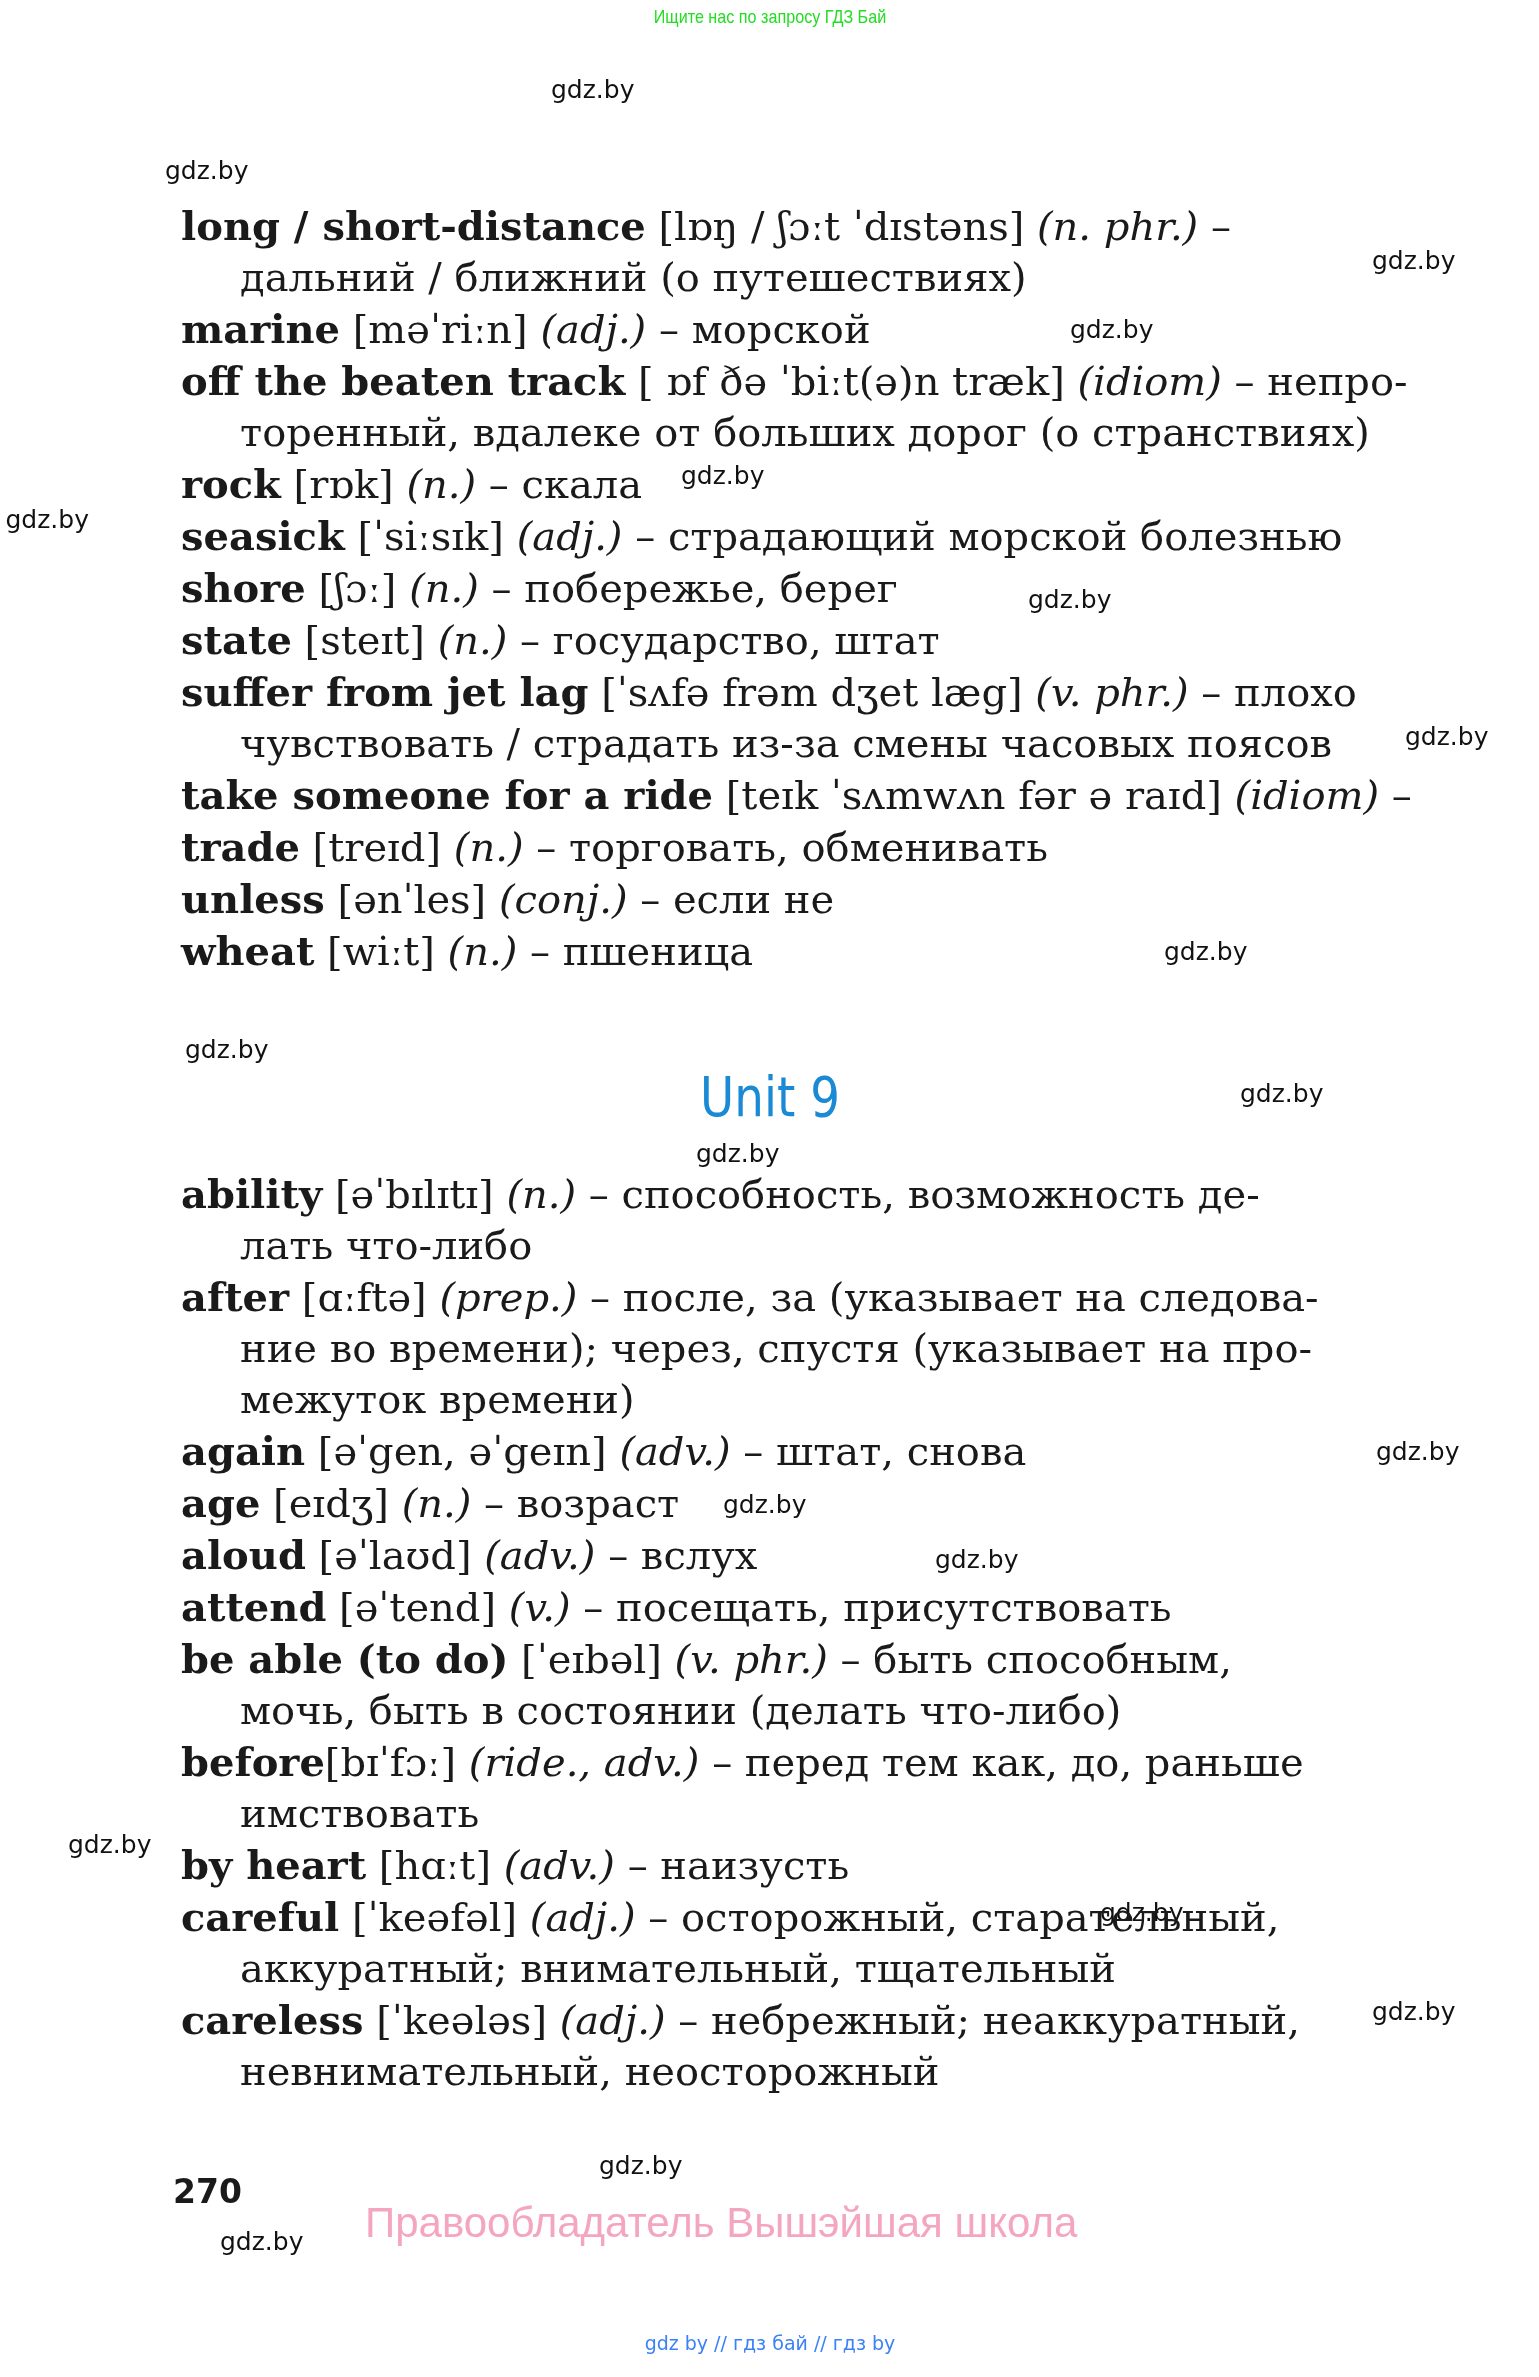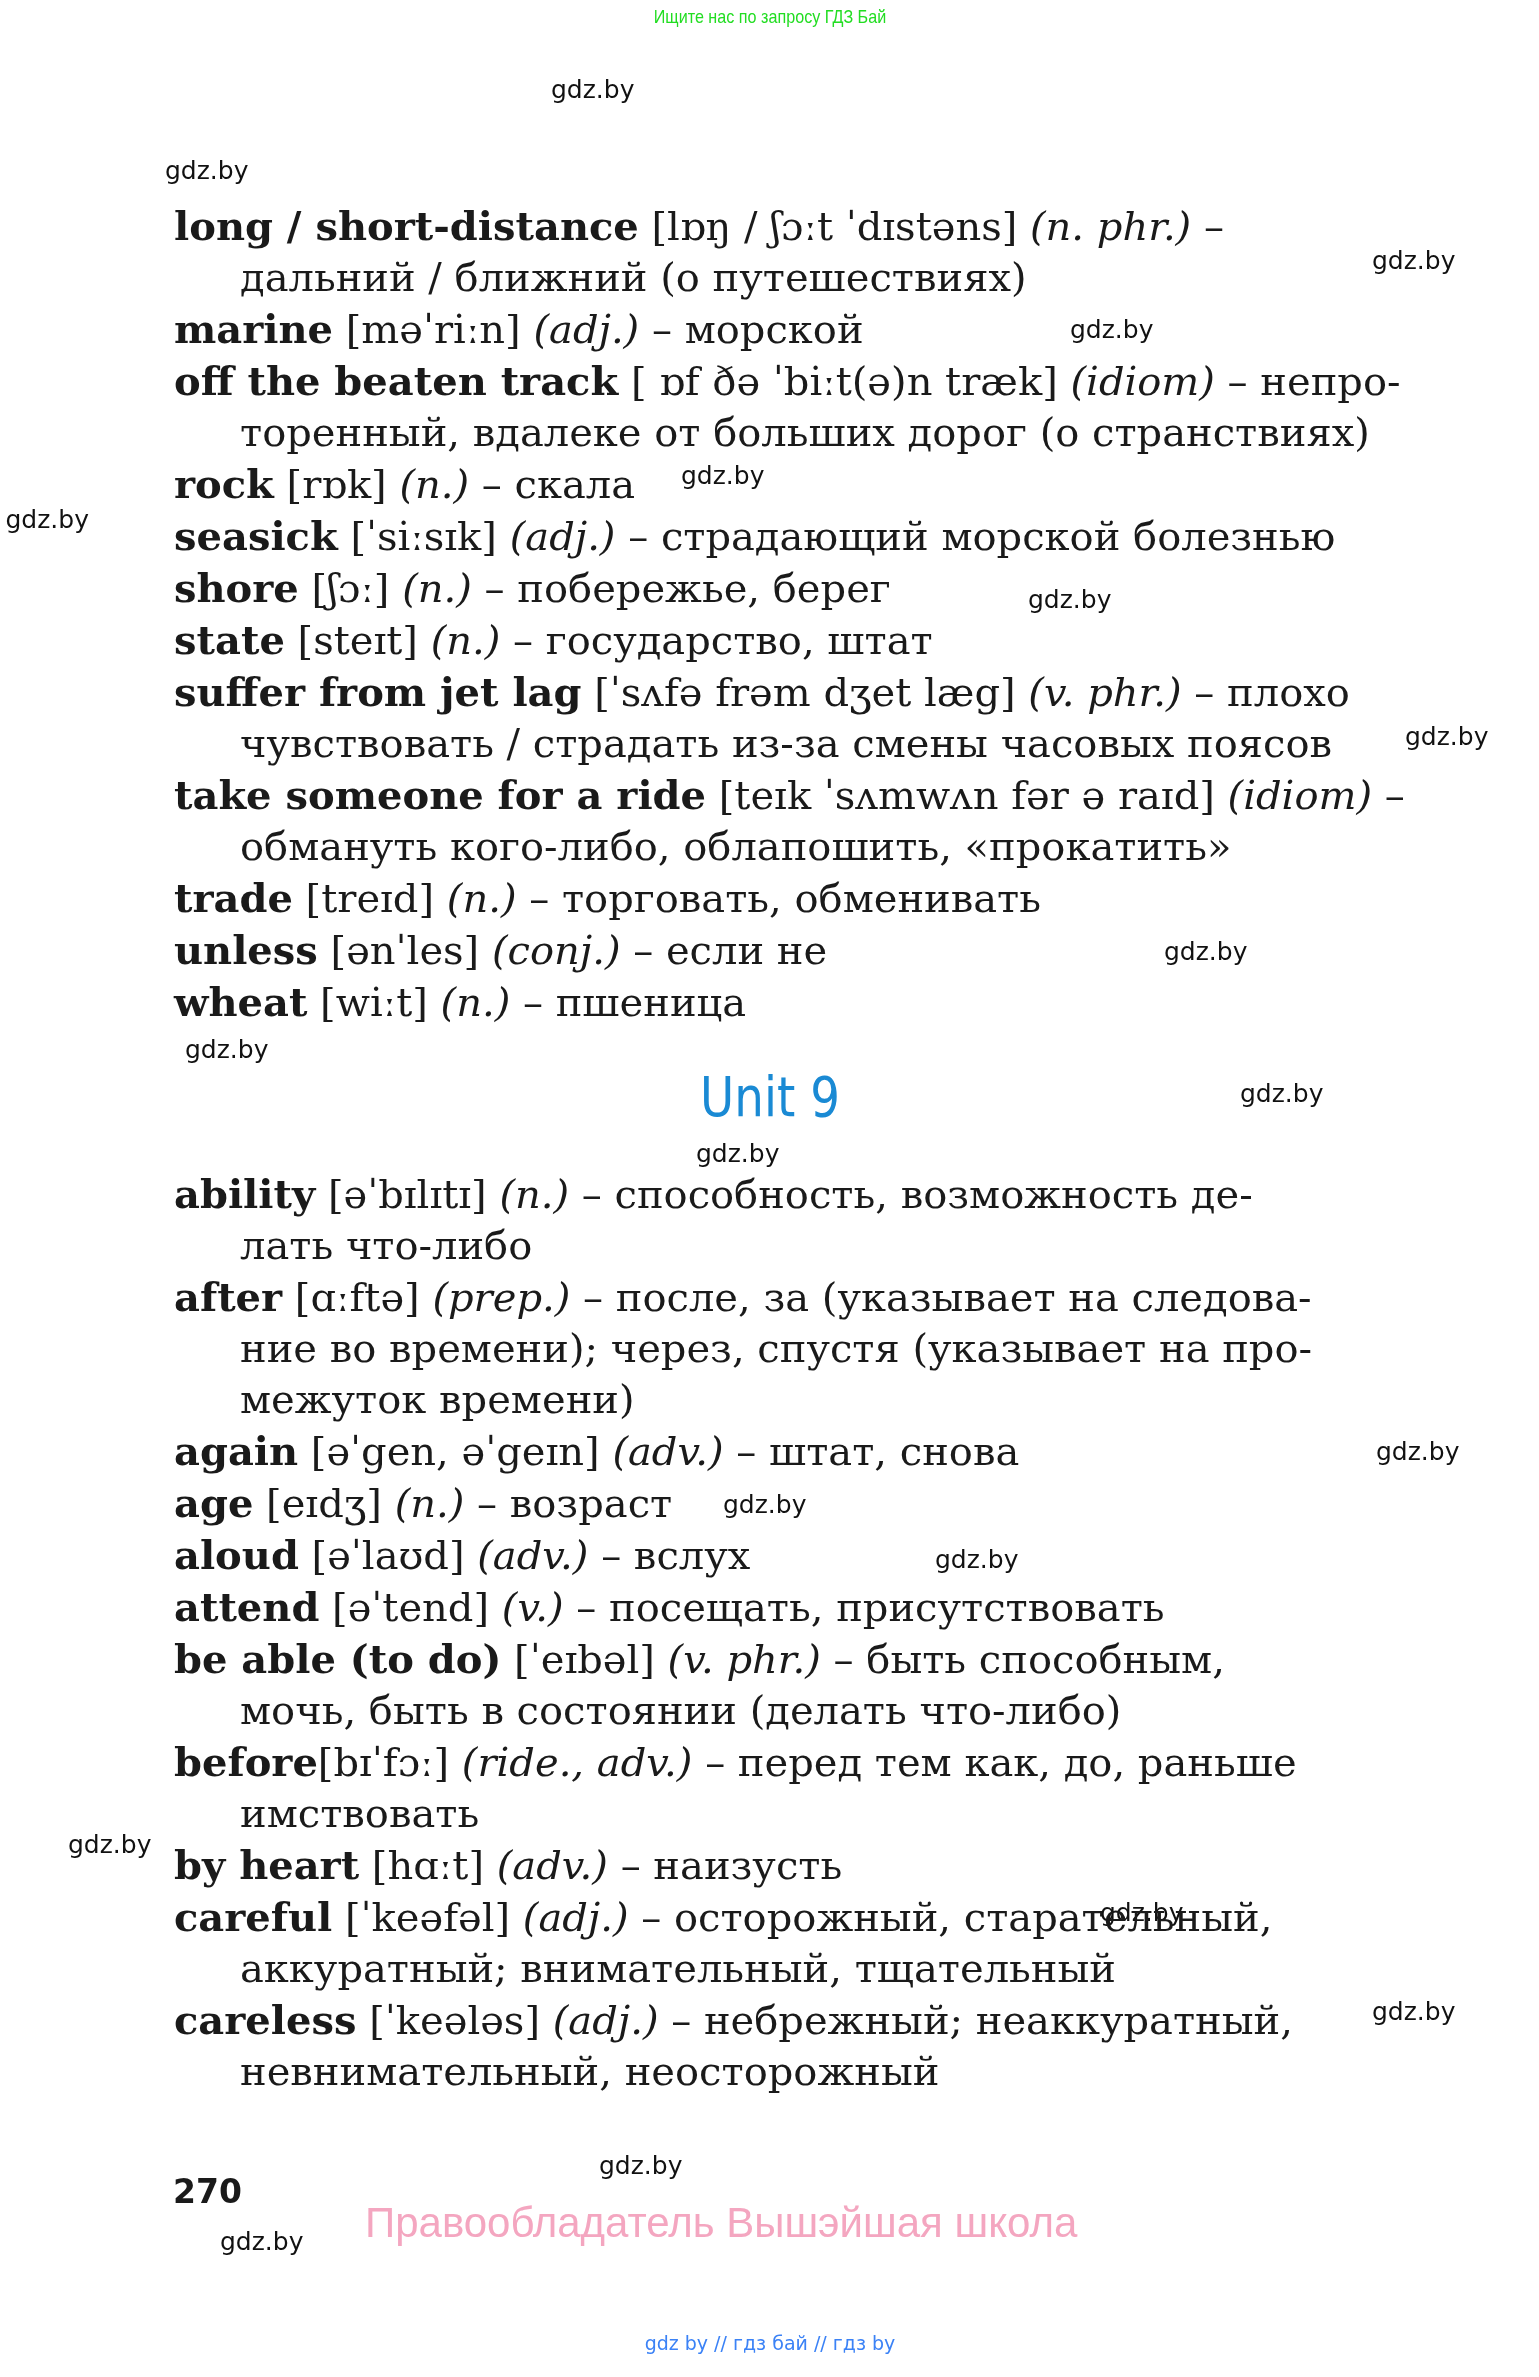--- a/index.html
+++ b/index.html
@@ -4,21 +4,21 @@
   <style>
     html, body { margin: 0; padding: 0; background: #ffffff; }
     body { width: 1540px; height: 2377px; position: relative; overflow: hidden; }
     .abs { position: absolute; }
     .top-banner { left: 0; width: 1540px; top: 5.5px; text-align: center; color: #22dd22;
       font-family: "Liberation Sans", sans-serif; font-size: 19px; transform: scaleX(0.85); }
     .wm { font-family: "DejaVu Sans", sans-serif; font-size: 25px; color: #111; white-space: nowrap; }
     .content { left: 174px; top: 200px; width: 1231px; font-family: "DejaVu Serif", serif;
       font-size: 40px; line-height: 51px; color: #1a1a1a; }
     .entry { margin: 0; }
-    .line { white-space: nowrap; }
+    .line { white-space: nowrap; margin-left: 7px; }
     .cont { padding-left: 66px; white-space: nowrap; }
     .head { font-weight: bold; }
     .pos { font-style: italic; }
     .unit-title { left: 0; width: 1540px; text-align: center; top: 1065px; color: #1a8ad4;
       font-family: "DejaVu Sans", sans-serif; font-size: 55px; transform: scaleX(0.85); }
     .page-number { left: 173px; top: 2172px; font-family: "DejaVu Sans", sans-serif;
       font-weight: bold; font-size: 33px; color: #1a1a1a; }
     .rights { left: 365px; top: 2199px; font-family: "Liberation Sans", sans-serif;
       font-size: 42px; color: #f4a6c0; white-space: nowrap; }
     .bottom-links { left: 0; width: 1540px; top: 2332px; text-align: center;
@@ -76,21 +76,20 @@
     </div>
     <div class="entry">
       <div class="line"><span class="head">state</span><span class="trans"> [steɪt] </span><span class="pos">(n.)</span><span class="def"> – государство, штат</span></div>
     </div>
     <div class="entry">
       <div class="line"><span class="head">suffer from jet lag</span><span class="trans"> [ˈsʌfə frəm dʒet læg] </span><span class="pos">(v. phr.)</span><span class="def"> – плохо</span></div>
       <div class="cont">чувствовать / страдать из-за смены часовых поясов</div>
     </div>
     <div class="entry">
       <div class="line"><span class="head">take someone for a ride</span><span class="trans"> [teɪk ˈsʌmwʌn fər ə raɪd] </span><span class="pos">(idiom)</span><span class="def"> –</span></div>
-      <div class="cont">обмануть кого-либо, облапошить, «прокатить»</div>
     </div>
     <div class="entry">
       <div class="line"><span class="head">trade</span><span class="trans"> [treɪd] </span><span class="pos">(n.)</span><span class="def"> – торговать, обменивать</span></div>
     </div>
     <div class="entry">
       <div class="line"><span class="head">unless</span><span class="trans"> [ənˈles] </span><span class="pos">(conj.)</span><span class="def"> – если не</span></div>
     </div>
     <div class="entry">
       <div class="line"><span class="head">wheat</span><span class="trans"> [wiːt] </span><span class="pos">(n.)</span><span class="def"> – пшеница</span></div>
     </div>

